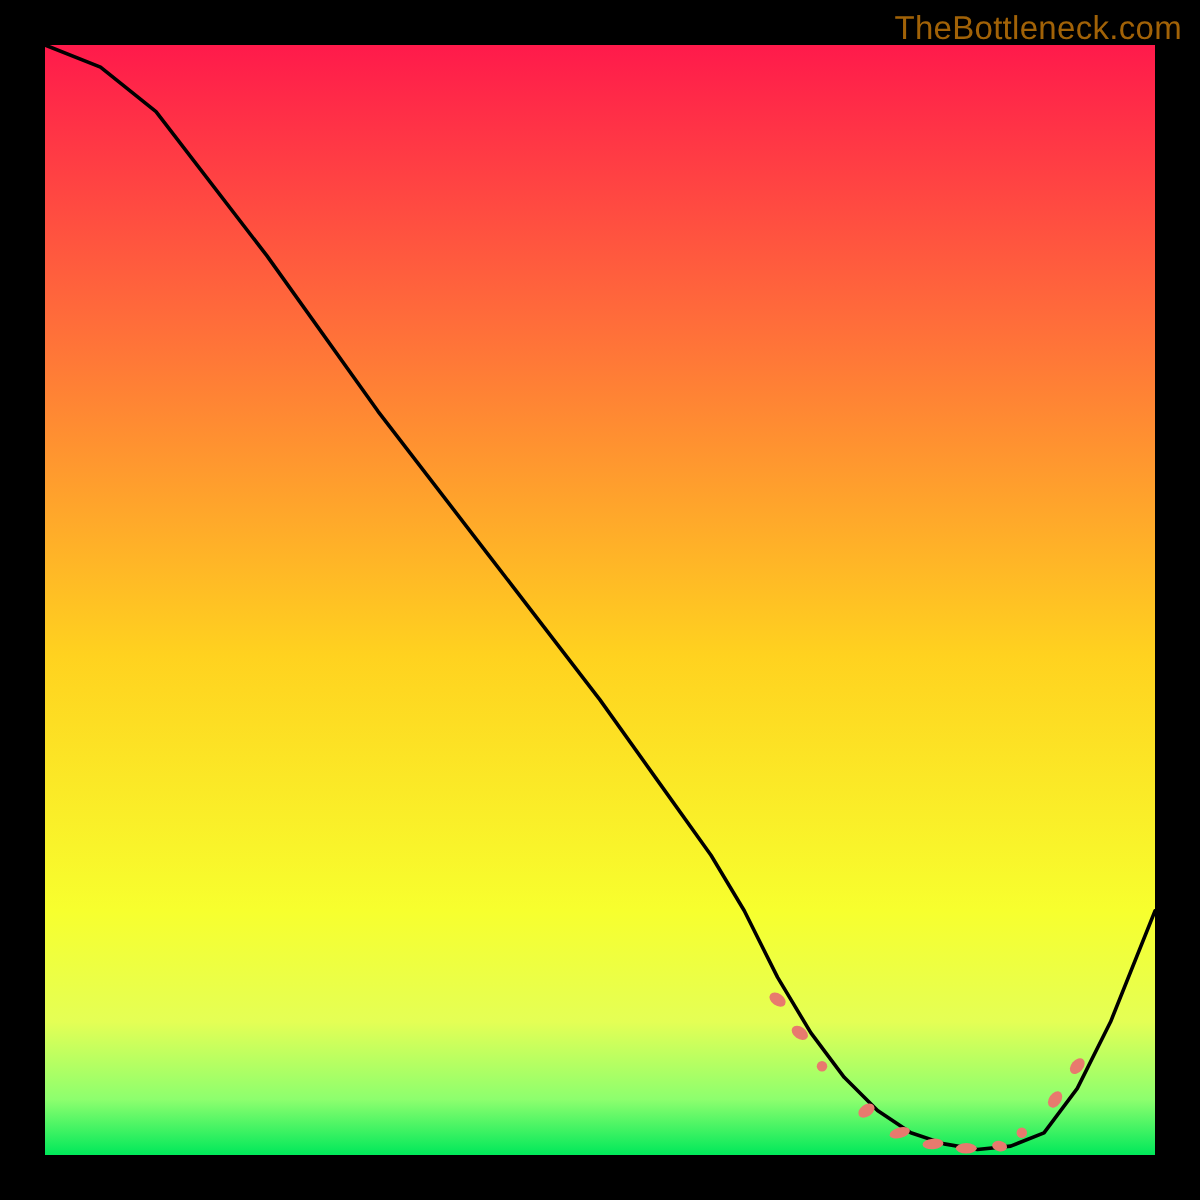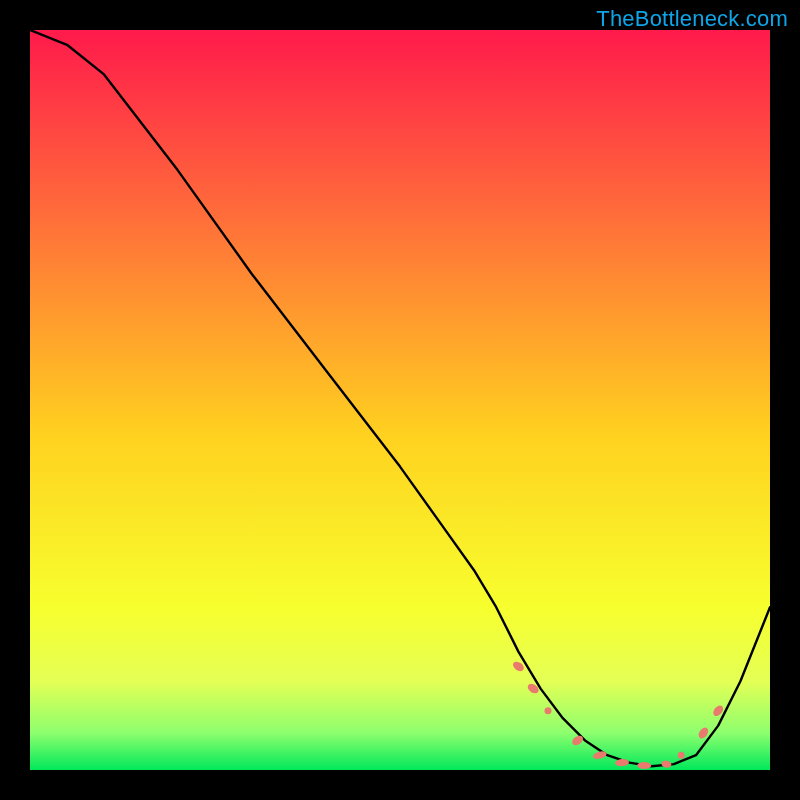--- a/index.html
+++ b/index.html
@@ -21,21 +21,21 @@
     position: absolute;
     left: 30px;
     top: 30px;
     width: 740px;
     height: 740px;
   }
   .watermark {
     position: absolute;
     top: 6px;
     right: 12px;
-    color: #0ea5e9;
+    color: #a16207;
     font-size: 22px;
     font-weight: 500;
     letter-spacing: 0.2px;
     user-select: none;
   }
 </style>
 </head>
 <body>
 
 <div class="frame">

